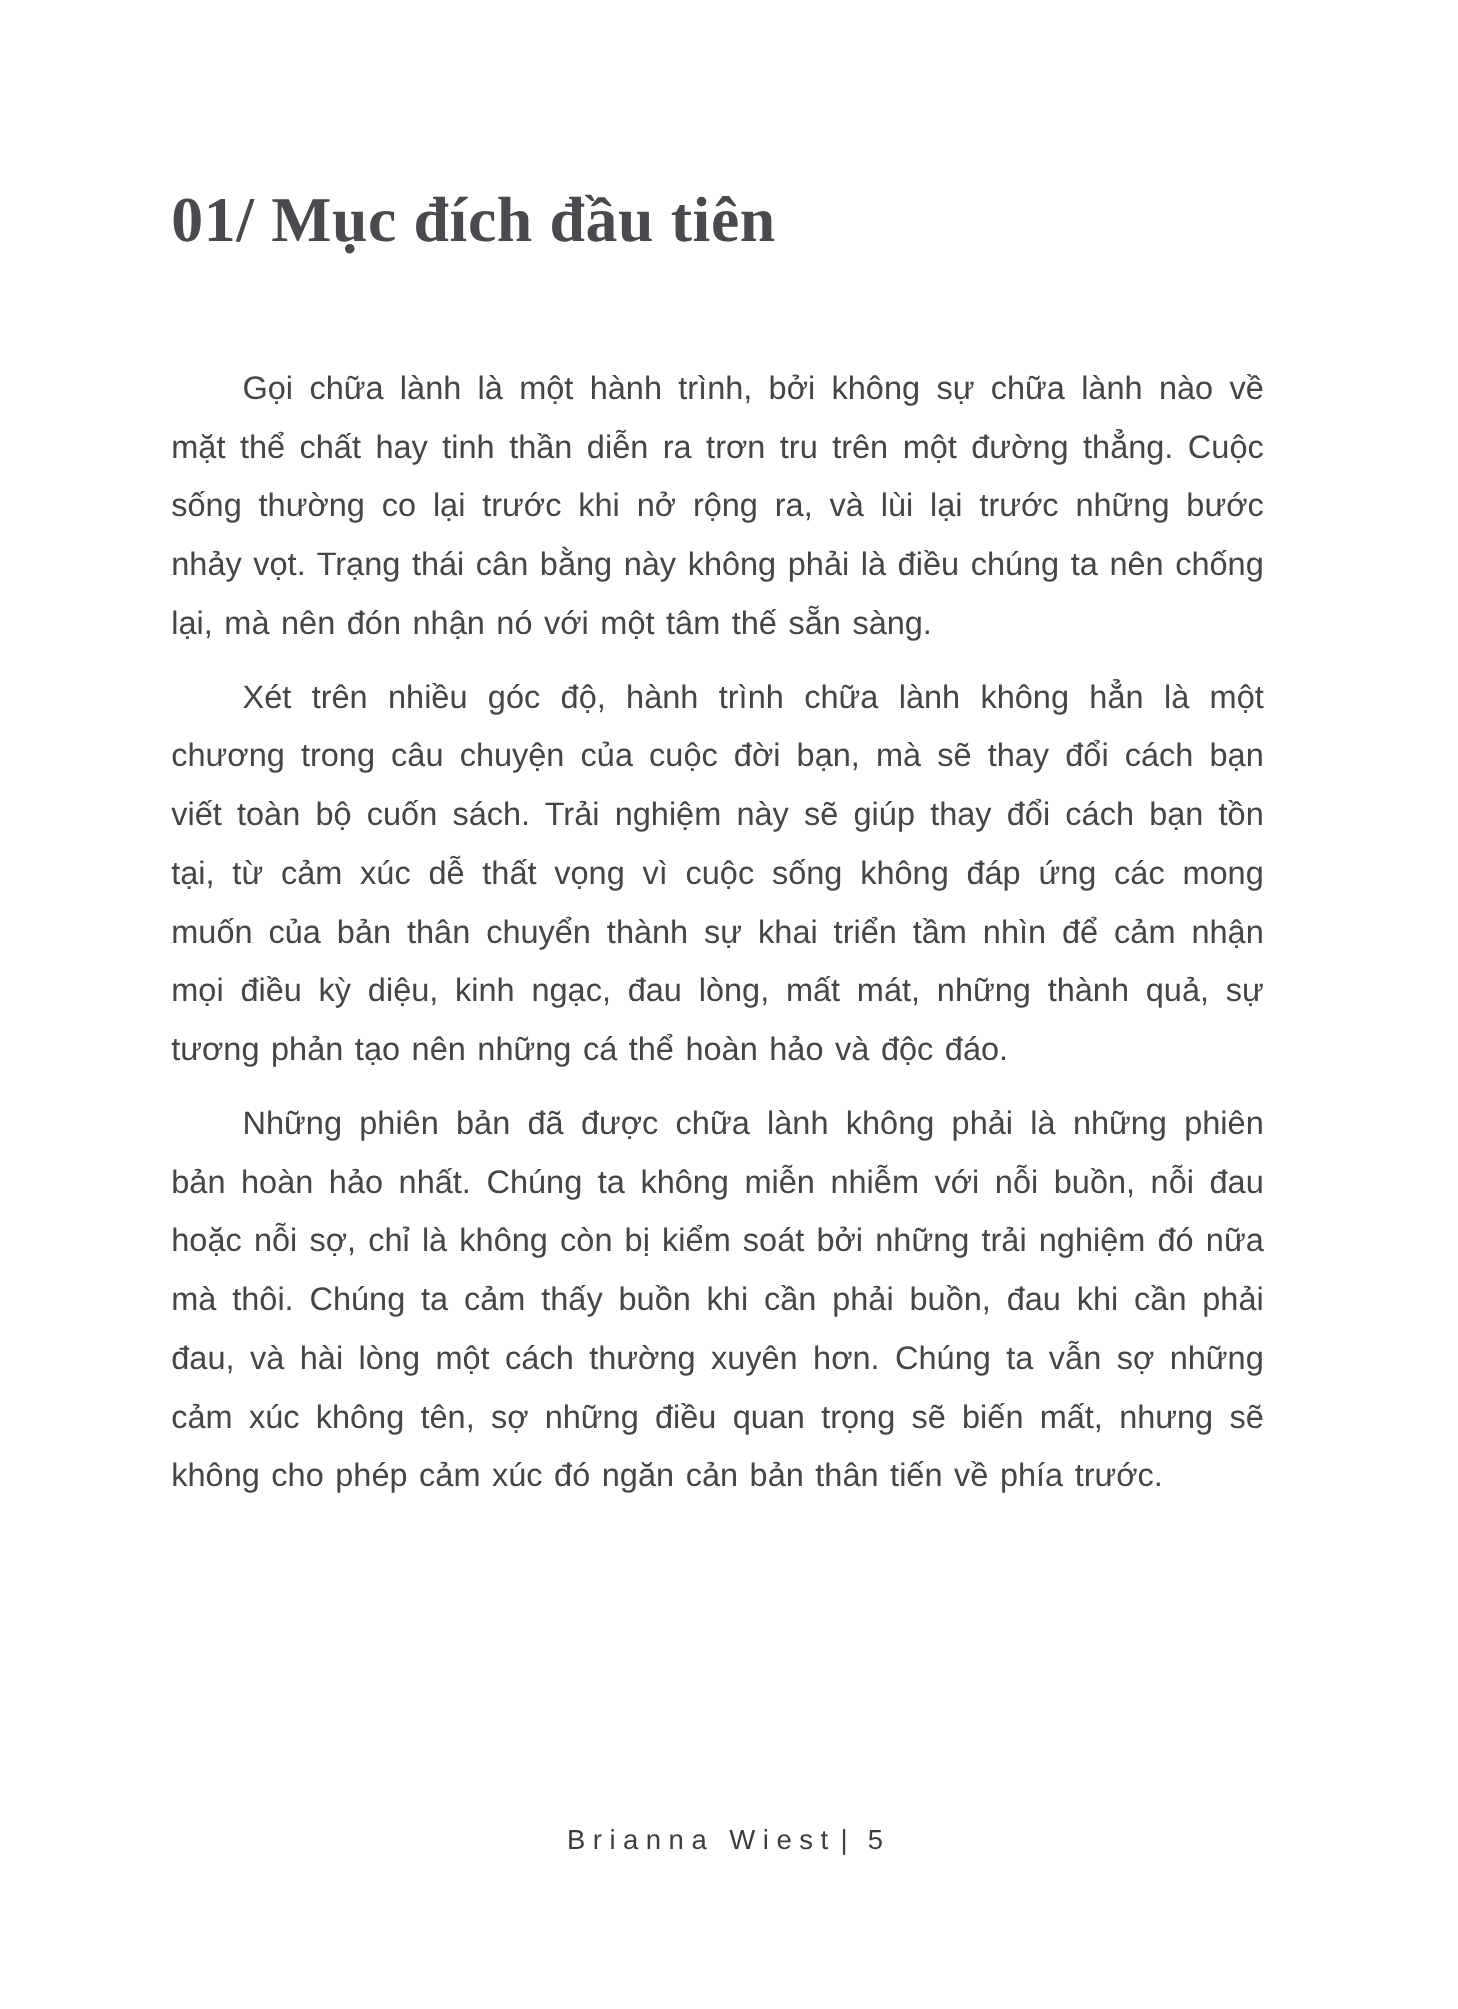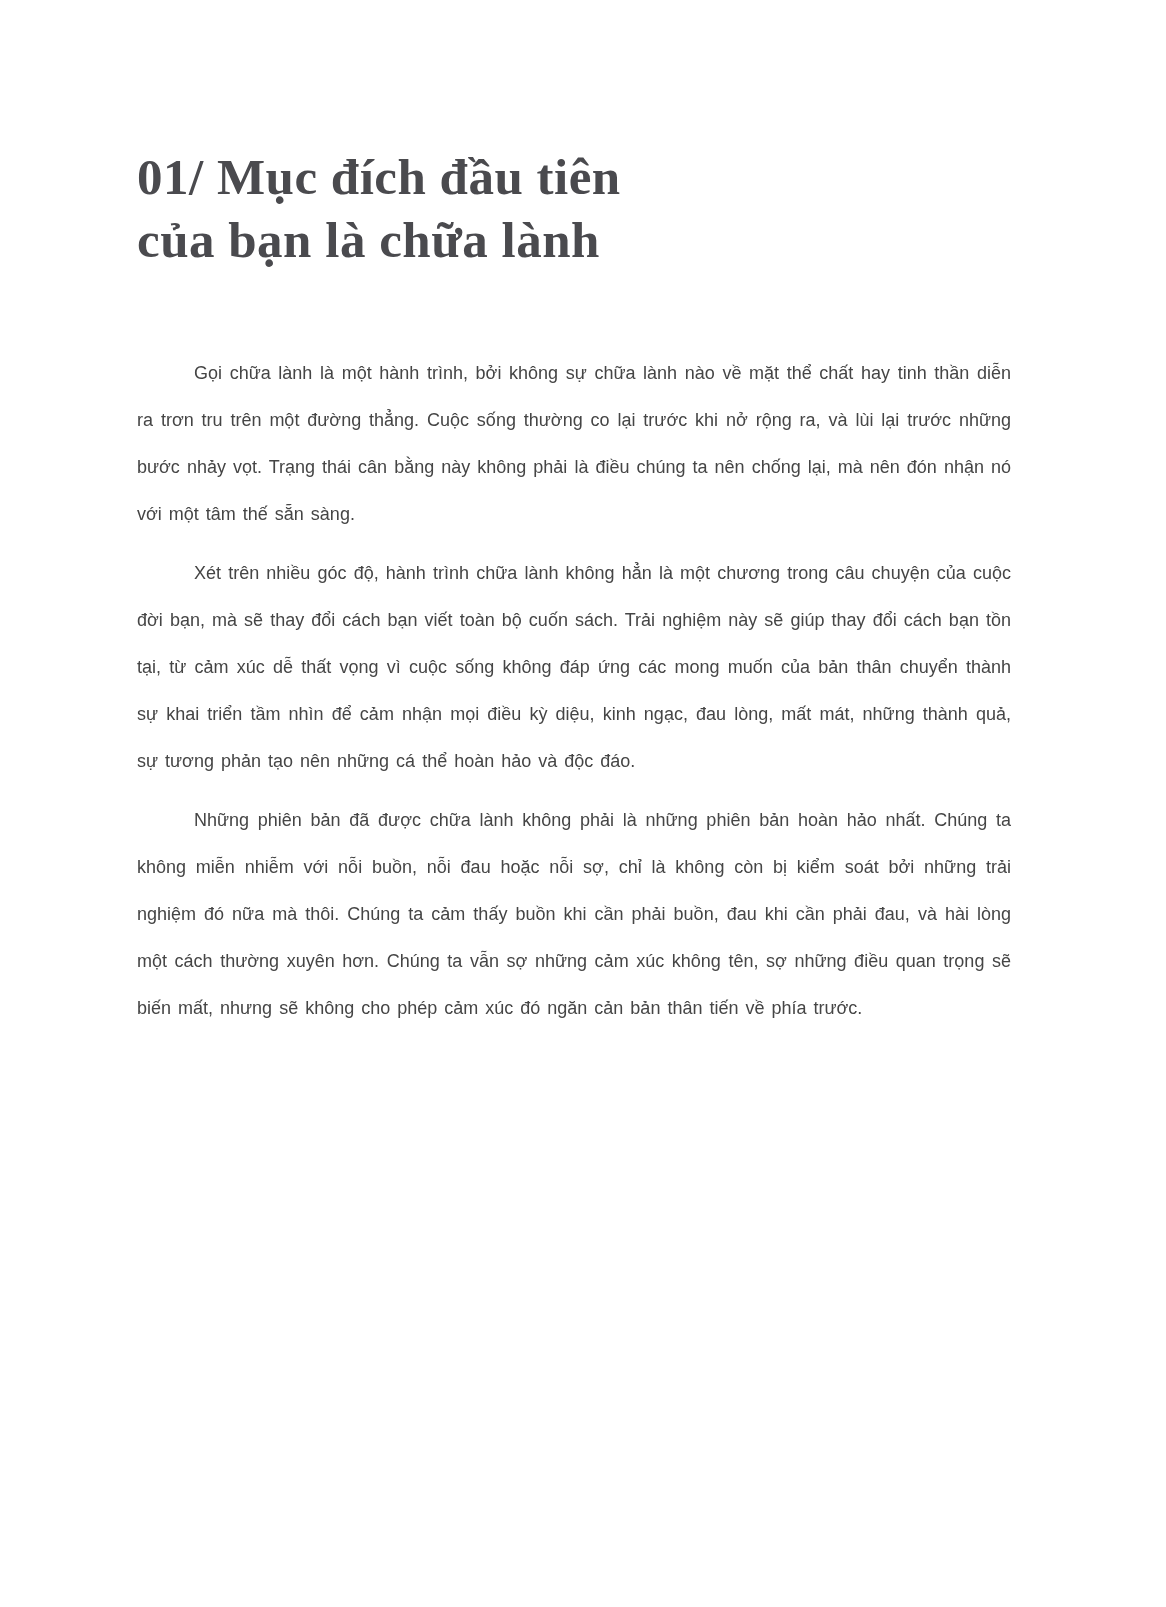--- a/index.html
+++ b/index.html
@@ -32,21 +32,21 @@
     letter-spacing: 0.5px;
     color: #4a4a4e;
     margin-bottom: 78px;
   }
 
   .chapter-title .title-line {
     display: block;
   }
 
   .body-text p {
-    font-size: 18px;
+    font-size: 26px;
     line-height: 47px;
     color: #454545;
     text-align: justify;
     text-indent: 57px;
     margin-bottom: 12px;
     word-spacing: 2px;
   }
 
   .page-footer {
     position: absolute;
@@ -65,25 +65,27 @@
 </style>
 </head>
 <body>
 
 <div class="page">
 
   <div class="content">
 
     <h1 class="chapter-title">
       <span class="title-line">01/ Mục đích đầu tiên</span>
-      <span class="title-line">của bạn là chữa lành</span>
     </h1>
 
     <div class="body-text">
       <p>Gọi chữa lành là một hành trình, bởi không sự chữa lành nào về mặt thể chất hay tinh thần diễn ra trơn tru trên một đường thẳng. Cuộc sống thường co lại trước khi nở rộng ra, và lùi lại trước những bước nhảy vọt. Trạng thái cân bằng này không phải là điều chúng ta nên chống lại, mà nên đón nhận nó với một tâm thế sẵn sàng.</p>
       <p>Xét trên nhiều góc độ, hành trình chữa lành không hẳn là một chương trong câu chuyện của cuộc đời bạn, mà sẽ thay đổi cách bạn viết toàn bộ cuốn sách. Trải nghiệm này sẽ giúp thay đổi cách bạn tồn tại, từ cảm xúc dễ thất vọng vì cuộc sống không đáp ứng các mong muốn của bản thân chuyển thành sự khai triển tầm nhìn để cảm nhận mọi điều kỳ diệu, kinh ngạc, đau lòng, mất mát, những thành quả, sự tương phản tạo nên những cá thể hoàn hảo và độc đáo.</p>
       <p>Những phiên bản đã được chữa lành không phải là những phiên bản hoàn hảo nhất. Chúng ta không miễn nhiễm với nỗi buồn, nỗi đau hoặc nỗi sợ, chỉ là không còn bị kiểm soát bởi những trải nghiệm đó nữa mà thôi. Chúng ta cảm thấy buồn khi cần phải buồn, đau khi cần phải đau, và hài lòng một cách thường xuyên hơn. Chúng ta vẫn sợ những cảm xúc không tên, sợ những điều quan trọng sẽ biến mất, nhưng sẽ không cho phép cảm xúc đó ngăn cản bản thân tiến về phía trước.</p>
     </div>
 
   </div>
 
+  <div class="page-footer">
+    <span>Brianna Wiest</span><span class="sep">|</span><span>5</span>
+  </div>
 
 </div>
 
 </body></html>

